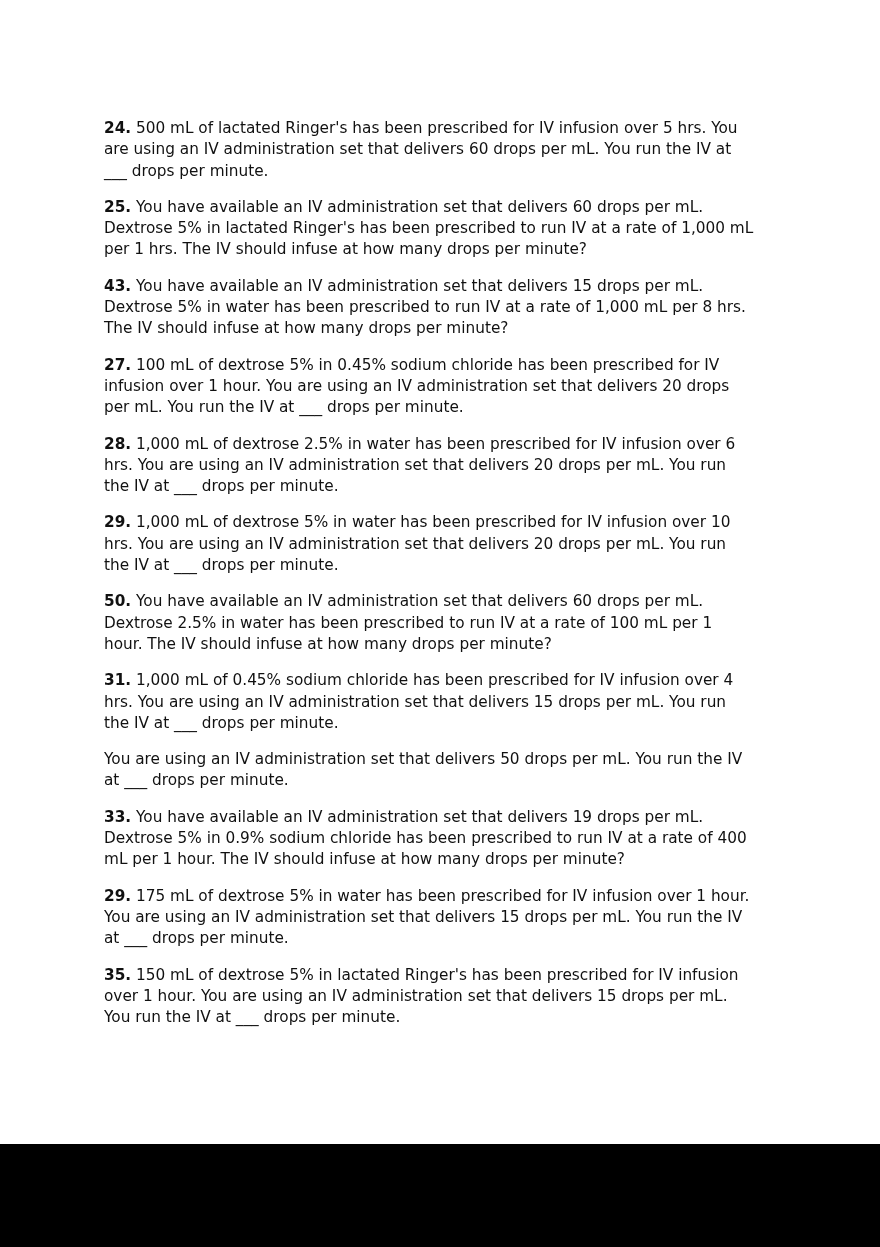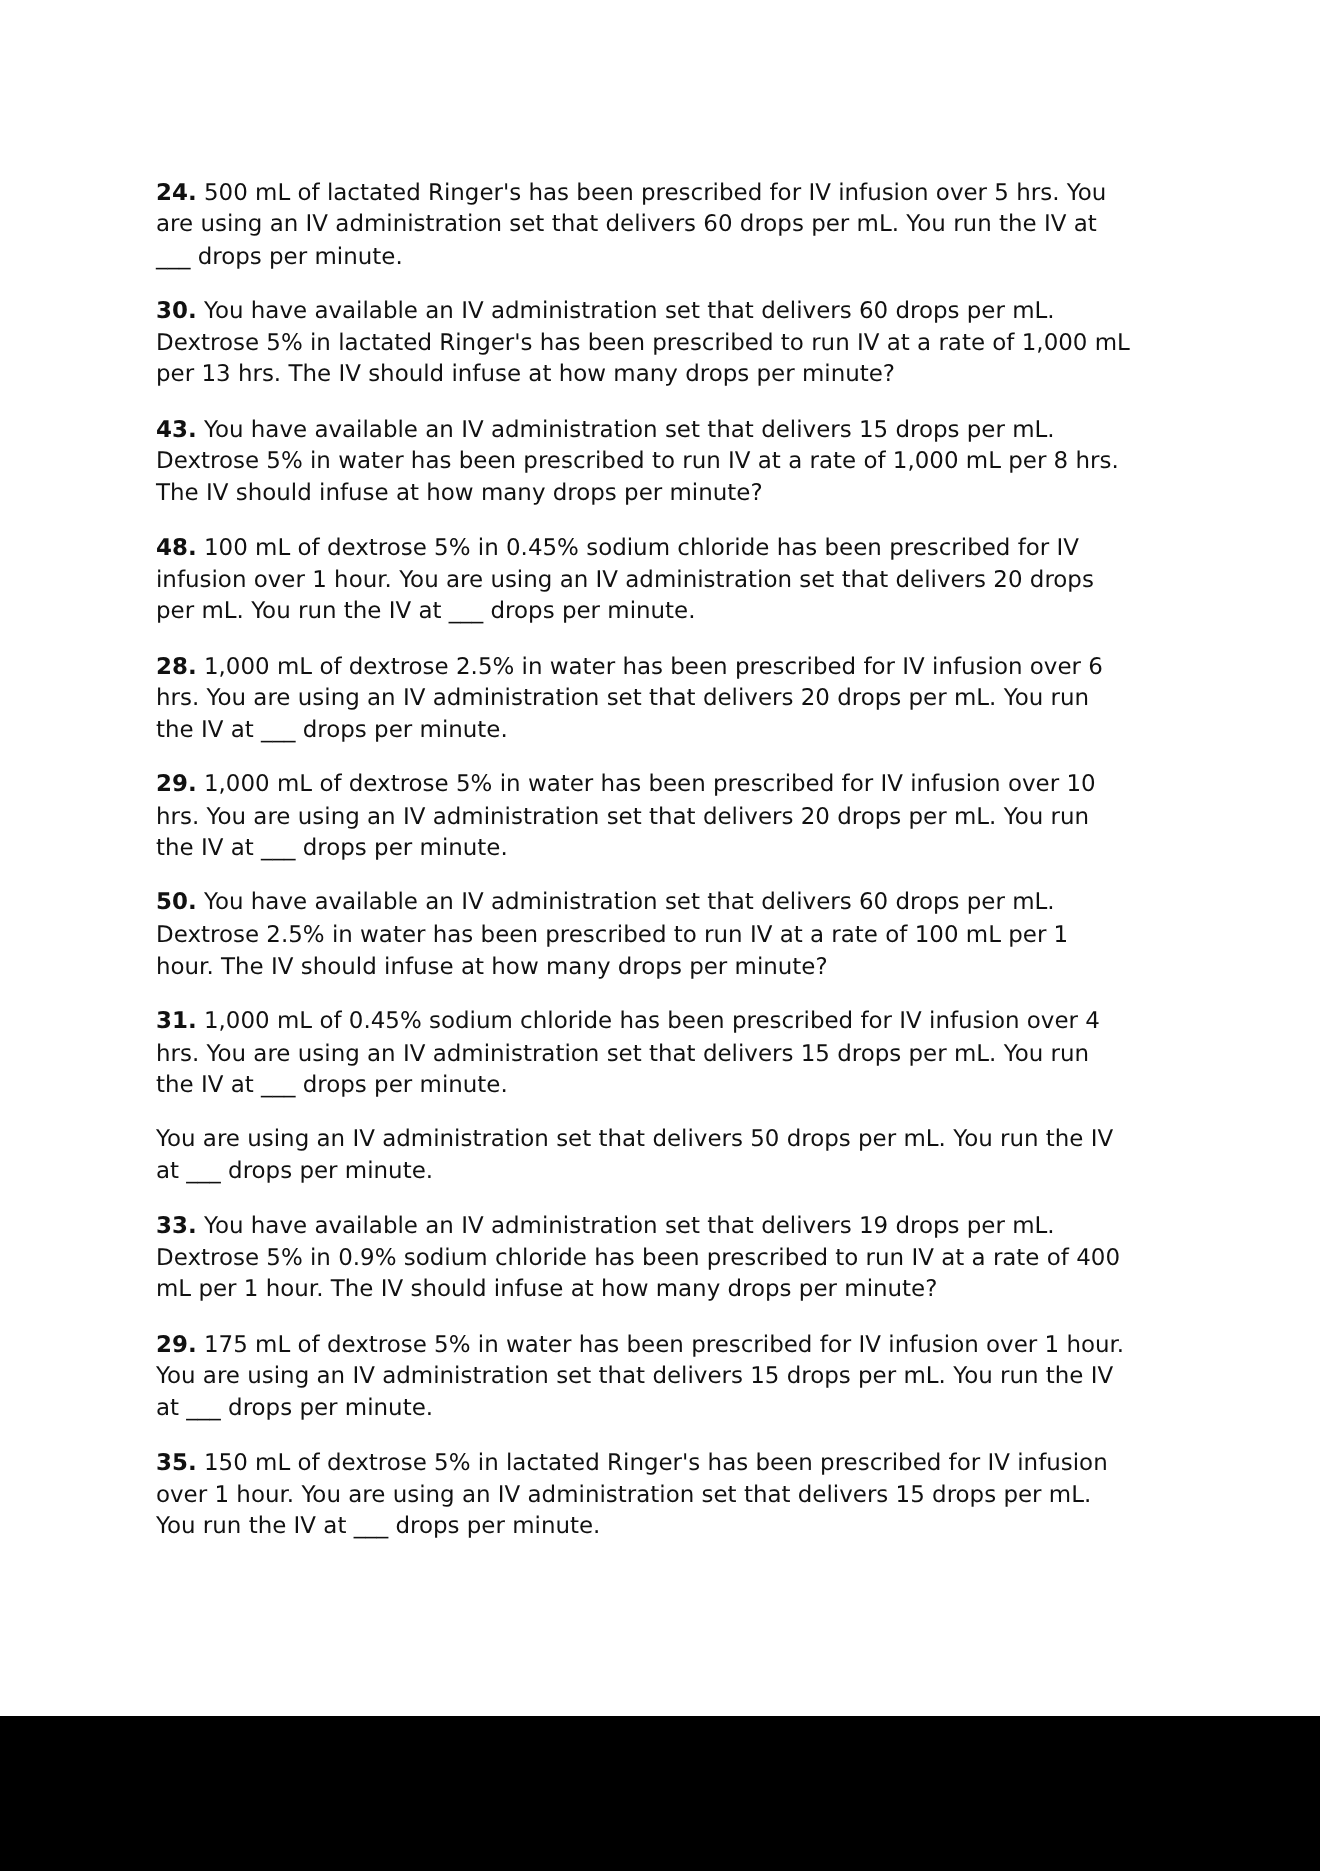--- a/index.html
+++ b/index.html
@@ -20,33 +20,33 @@
 <div class="page">
   <div class="content">
 
     <p class="question">
       <span class="line"><span class="qnum">24.</span> <span>500 mL of lactated Ringer's has been prescribed for IV infusion over 5 hrs. You</span></span>
       <span class="line">are using an IV administration set that delivers 60 drops per mL. You run the IV at</span>
       <span class="line">___ drops per minute.</span>
     </p>
 
     <p class="question">
-      <span class="line"><span class="qnum">30.</span> <span>You have available an IV administration set that delivers 60 drops per mL.</span></span>
+      <span class="line"><span class="qnum">25.</span> <span>You have available an IV administration set that delivers 60 drops per mL.</span></span>
       <span class="line">Dextrose 5% in lactated Ringer's has been prescribed to run IV at a rate of 1,000 mL</span>
-      <span class="line">per 13 hrs. The IV should infuse at how many drops per minute?</span>
+      <span class="line">per 1 hrs. The IV should infuse at how many drops per minute?</span>
     </p>
 
     <p class="question">
       <span class="line"><span class="qnum">43.</span> <span>You have available an IV administration set that delivers 15 drops per mL.</span></span>
       <span class="line">Dextrose 5% in water has been prescribed to run IV at a rate of 1,000 mL per 8 hrs.</span>
       <span class="line">The IV should infuse at how many drops per minute?</span>
     </p>
 
     <p class="question">
-      <span class="line"><span class="qnum">48.</span> <span>100 mL of dextrose 5% in 0.45% sodium chloride has been prescribed for IV</span></span>
+      <span class="line"><span class="qnum">27.</span> <span>100 mL of dextrose 5% in 0.45% sodium chloride has been prescribed for IV</span></span>
       <span class="line">infusion over 1 hour. You are using an IV administration set that delivers 20 drops</span>
       <span class="line">per mL. You run the IV at ___ drops per minute.</span>
     </p>
 
     <p class="question">
       <span class="line"><span class="qnum">28.</span> <span>1,000 mL of dextrose 2.5% in water has been prescribed for IV infusion over 6</span></span>
       <span class="line">hrs. You are using an IV administration set that delivers 20 drops per mL. You run</span>
       <span class="line">the IV at ___ drops per minute.</span>
     </p>
 

